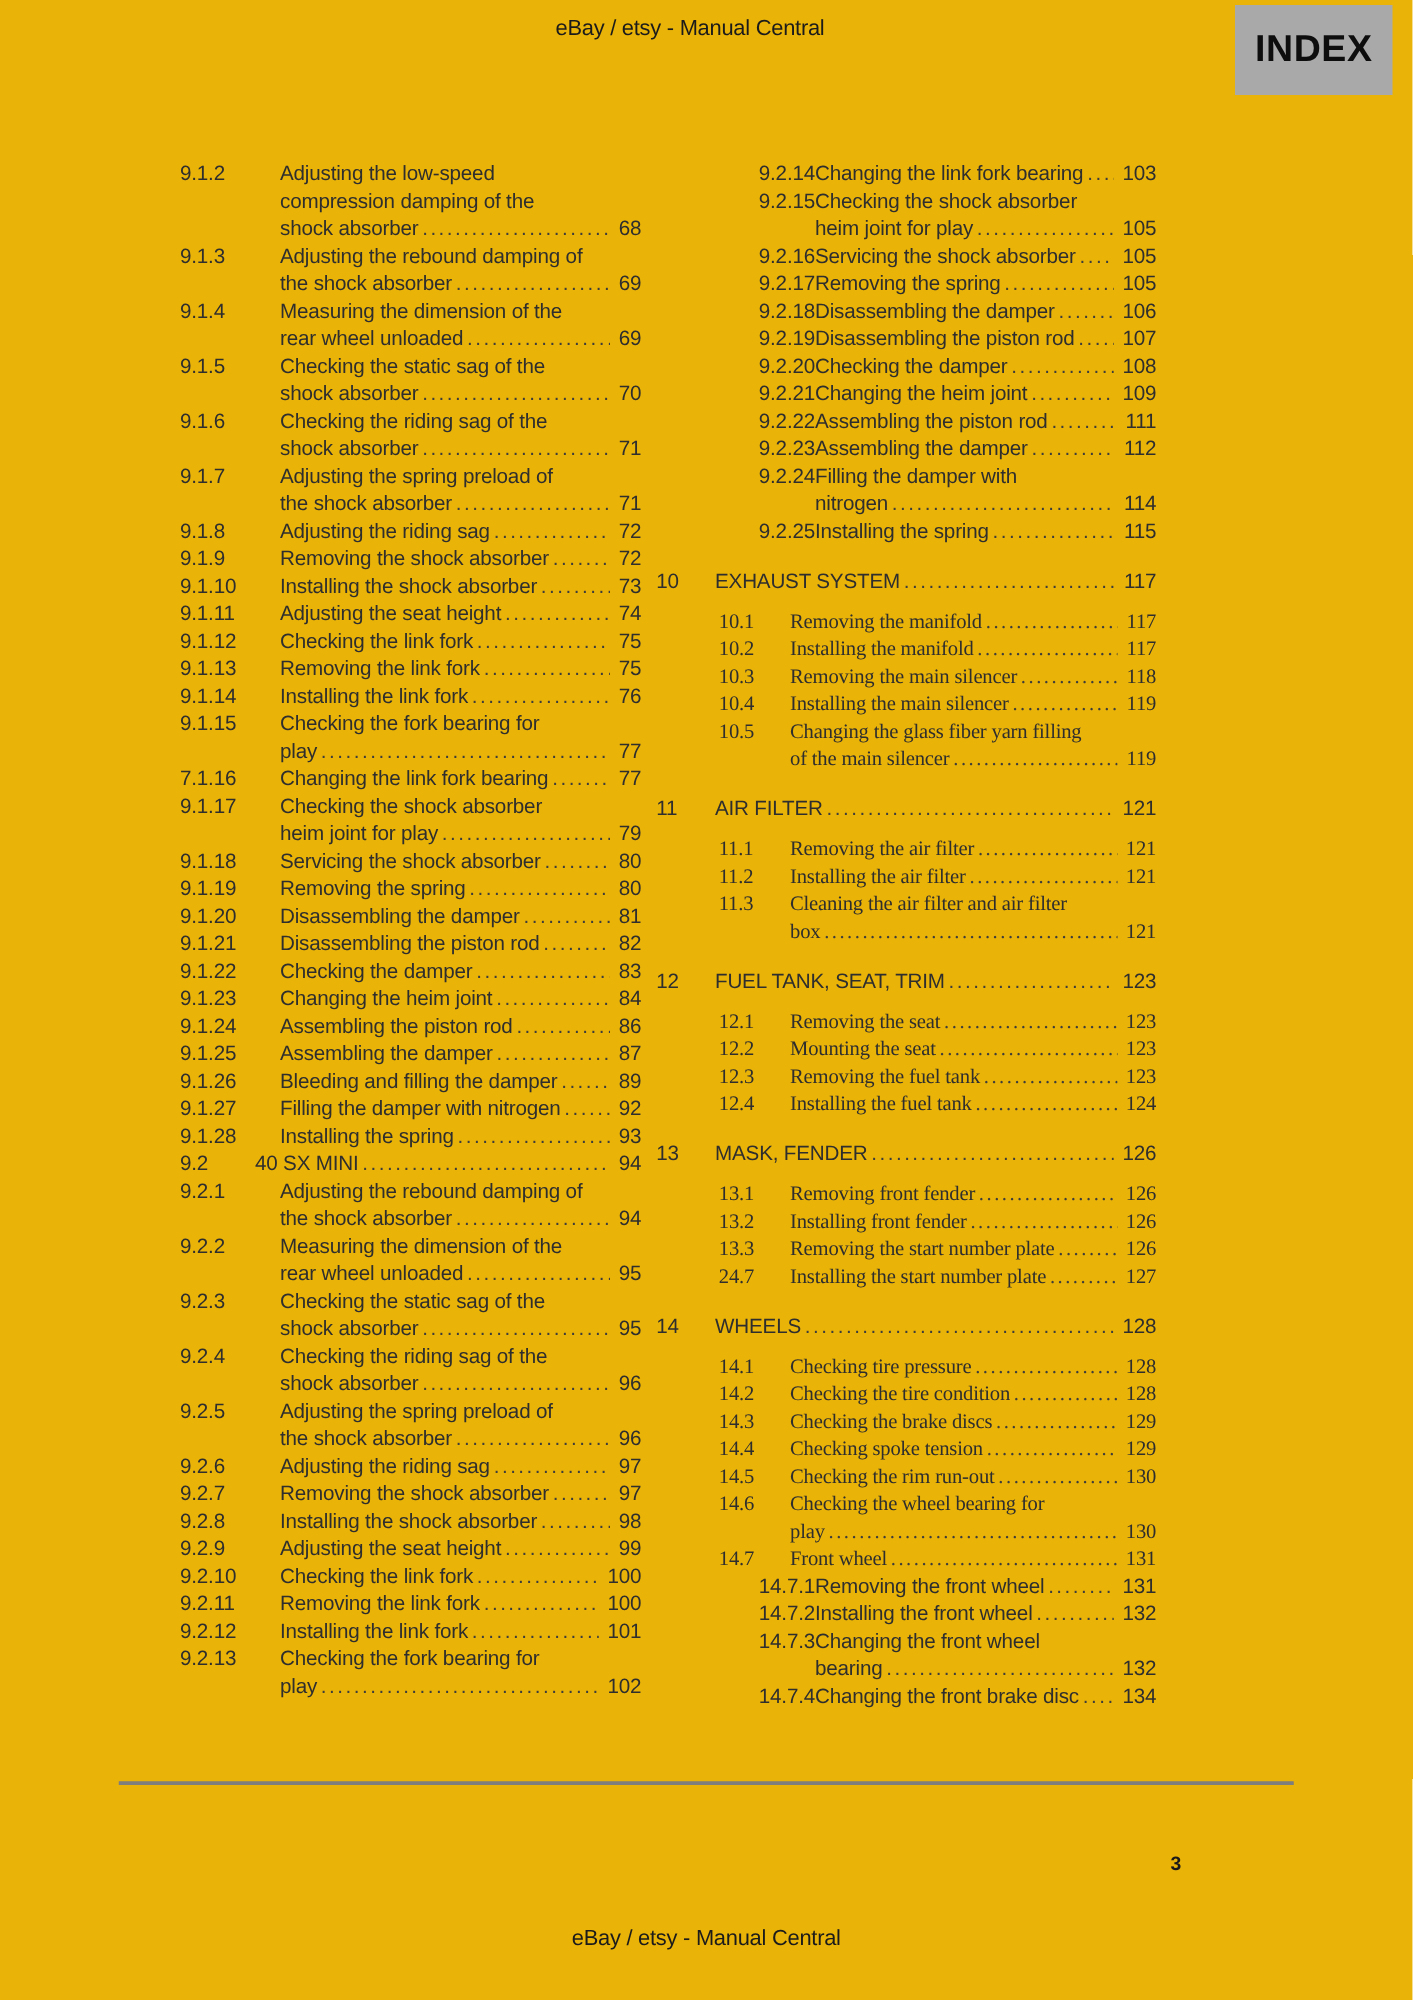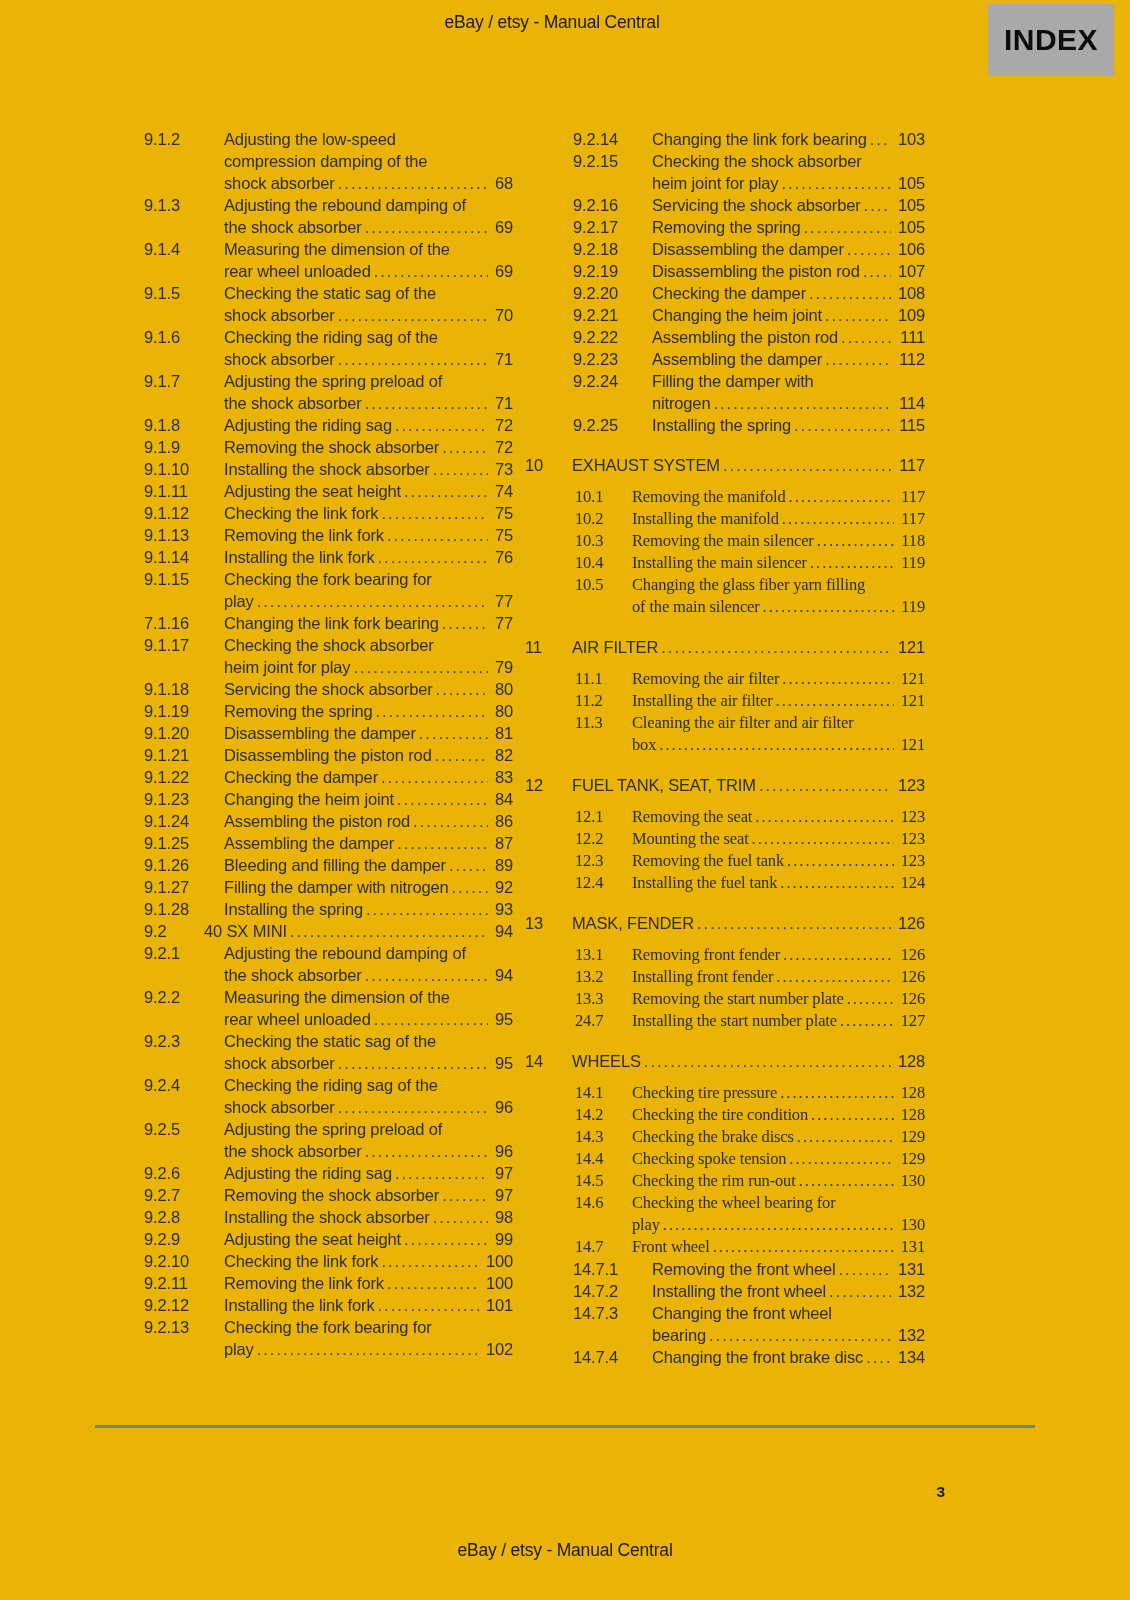--- a/index.html
+++ b/index.html
@@ -35,21 +35,21 @@
   .entry .mid { flex:1 1 auto; min-width:0; }
 
   
   .lvl1 > .num { width:47px; }
   .lvl1 { margin-top:18px; margin-bottom:10px; }
   .toc-col-left .lvl2 > .num { width:60px; }
   .toc-col-left .lvl3 > .num { width:80px; }
   .toc-col-right .lvl2 { margin-left:50px;font-family:Liberation Serif, serif; }
   .toc-col-right .lvl2 > .num { width:57px; }
   .toc-col-right .lvl3 { margin-left:48px; }
-  .toc-col-right .lvl3 > .num { width:79px; }
+  .toc-col-right .lvl3 > .num { width:79px;text-align:right; }
 
   .tline { white-space:nowrap; }
   .lastline { display:flex; align-items:baseline; }
   .lastline .ltext { white-space:nowrap; }
   .leader {
     flex:1 1 auto; min-width:10px;
     overflow:hidden; white-space:nowrap;
     margin:0 3px 0 3px;
     color:#3c3c3c;
   }

